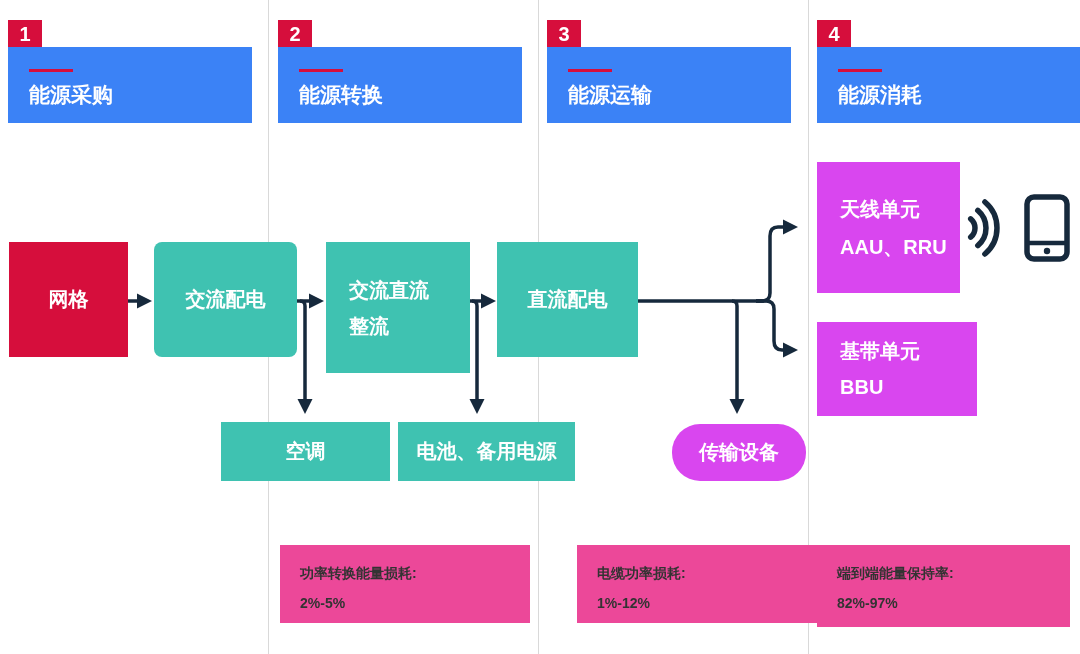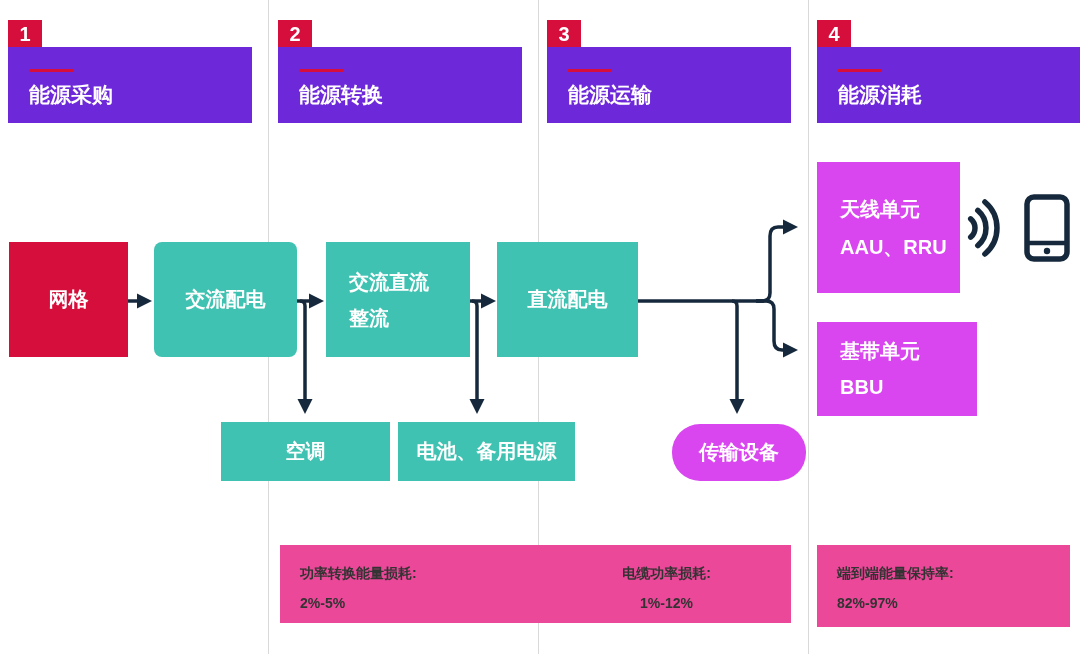--- a/index.html
+++ b/index.html
@@ -5,21 +5,21 @@
   html,body{margin:0;padding:0;background:#ffffff;}
   #canvas{
     position:relative;width:1080px;height:654px;background:#ffffff;
     font-family:"Liberation Sans","DejaVu Sans",sans-serif;overflow:hidden;
   }
   .divider{position:absolute;top:0;width:1px;height:654px;background:#d9d9d9;}
   .badge{
     position:absolute;width:34px;height:28px;background:#d60e3c;color:#fff;
     font-size:20px;font-weight:bold;display:flex;align-items:center;justify-content:center;
   }
-  .hbar{position:absolute;height:76px;background:#6d28d9;}
+  .hbar{position:absolute;height:76px;background:#3b82f6;}
   .haccent{position:absolute;left:21px;top:22px;width:44px;height:3px;background:#d60e3c;}
   .htitle{position:absolute;left:21px;top:34px;color:#fff;font-size:21px;font-weight:bold;white-space:nowrap;}
   .node{
     position:absolute;color:#fff;font-size:20px;font-weight:bold;
     display:flex;align-items:center;justify-content:center;text-align:center;white-space:nowrap;
   }
   .node.multiline{
     flex-direction:column;align-items:flex-start;justify-content:center;
     padding-left:23px;box-sizing:border-box;text-align:left;line-height:36px;
   }
@@ -105,21 +105,21 @@
       <rect class="icon-stroke" x="1027" y="197" width="40" height="62" rx="7" stroke-width="5.5"></rect>
       <line class="icon-stroke" x1="1027" y1="243" x2="1067" y2="243" stroke-width="4.5"></line>
       <circle cx="1047" cy="251" r="3.2" fill="#16293c"></circle>
     </g>
   </svg>
 
   <div class="node red" style="left:9px;top:242px;width:119px;height:115px;">网格</div>
 
   <div class="node teal" style="left:154px;top:242px;width:143px;height:115px;border-radius:8px;">交流配电</div>
 
-  <div class="node teal multiline" style="left:326px;top:242px;width:144px;height:115px;">
+  <div class="node teal multiline" style="left:326px;top:242px;width:144px;height:131px;">
     <span>交流直流</span>
     <span>整流</span>
   </div>
 
   <div class="node teal" style="left:497px;top:242px;width:141px;height:115px;">直流配电</div>
 
   <div class="node teal" style="left:221px;top:422px;width:169px;height:59px;">空调</div>
 
   <div class="node teal" style="left:398px;top:422px;width:177px;height:59px;">电池、备用电源</div>
 
@@ -133,21 +133,21 @@
   <div class="node dark multiline" style="left:817px;top:322px;width:160px;height:94px;">
     <span>基带单元</span>
     <span>BBU</span>
   </div>
 
   <div class="note" style="left:280px;top:545px;width:250px;height:78px;">
     <div>功率转换能量损耗:</div>
     <div>2%-5%</div>
   </div>
 
-  <div class="note" style="left:522px;top:545px;width:269px;height:78px;text-align:center;">
+  <div class="note" style="left:577px;top:545px;width:269px;height:78px;">
     <div>电缆功率损耗:</div>
     <div>1%-12%</div>
   </div>
 
   <div class="note" style="left:817px;top:545px;width:253px;height:82px;">
     <div>端到端能量保持率:</div>
     <div>82%-97%</div>
   </div>
 
 </div>

